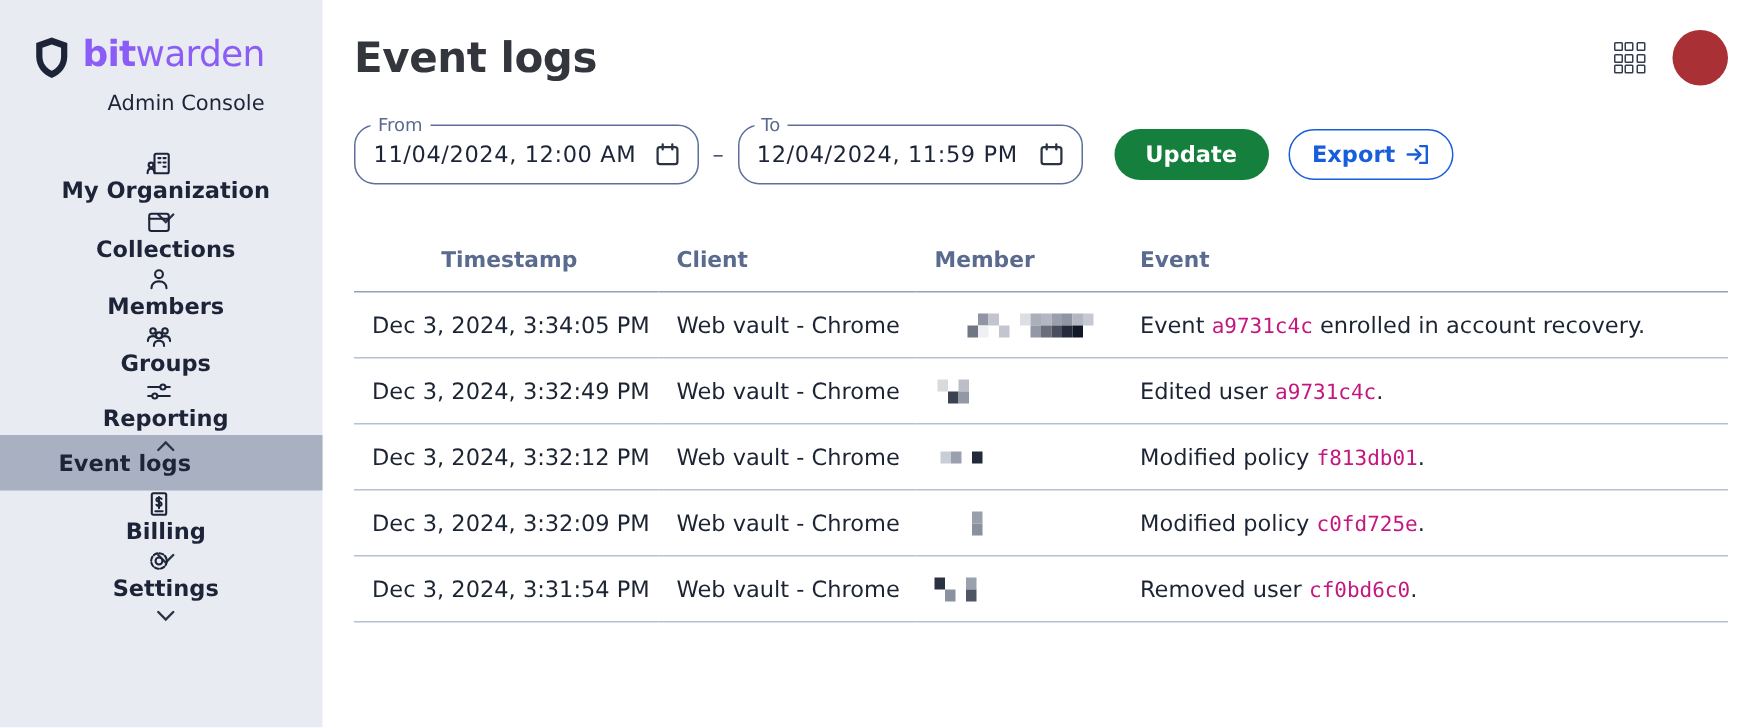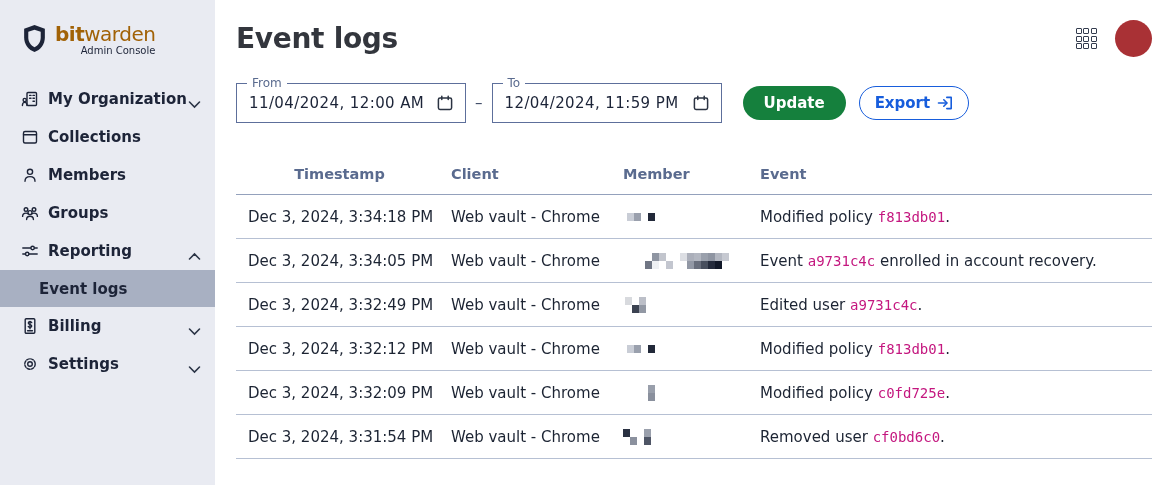--- a/index.html
+++ b/index.html
@@ -8,49 +8,49 @@
     font-family:"DejaVu Sans","Liberation Sans",sans-serif;
     background:#ffffff; color:#1c2438; display:flex;
   }
   
   .sidebar {
     width:215px; min-width:215px; height:100%;
     background:#e9ebf2; padding-top:20px;
   }
   .logo { display:flex; align-items:flex-start; padding:4px 0 10px 22px; }
   .logo-txt { margin-left:8px; line-height:1; }
-  .logo-word { font-size:20px; letter-spacing:-0.5px; color:#a16207; }
+  .logo-word { font-size:24px; letter-spacing:-0.5px; color:#8b5cf6; }
   .logo-word b { font-weight:700; }
   .logo-word span.lt { font-weight:400; }
-  .logo-sub { font-size:10px; color:#1d2438; text-align:right; margin-top:2px; }
+  .logo-sub { font-size:14px; color:#1d2438; text-align:right; margin-top:14px; }
   .nav { margin-top:14px; }
   .nav-item {
     height:38px; display:flex; align-items:center; padding:0 14px 0 20px;
-    font-size:15px; font-weight:700; color:#1d2438; cursor:pointer;
+    font-size:15px; font-weight:700; color:#1d2438; cursor:pointer;flex-direction:column;
   }
   .nav-item .nav-icon { width:19px; height:19px; margin-right:9px; display:flex; align-items:center; justify-content:center; }
   .nav-item .lbl { flex:1; }
   .nav-item .chev { width:13px; height:9px; }
   .nav-child { padding-left:39px; height:37px; display:flex; align-items:center;
     font-size:15px; font-weight:700; color:#1d2438; cursor:pointer; }
   .nav-child.sel { background:#a8b0c2; }
   svg.ic { stroke:#1d2438; stroke-width:1.4; fill:none; stroke-linecap:round; stroke-linejoin:round; }
   svg.chv { stroke:#2b3446; stroke-width:1.6; fill:none; stroke-linecap:round; }
   
   .main { flex:1; padding:0 23px 0 21px; }
   .topbar { display:flex; align-items:center; margin-top:20px; }
   .page-title { font-size:28px; font-weight:700; color:#33363d; letter-spacing:-0.3px; }
   .top-right { margin-left:auto; display:flex; align-items:center; gap:18px; }
   .grid-icon { display:grid; grid-template-columns:repeat(3,6px); grid-template-rows:repeat(3,6px); gap:1.6px; cursor:pointer; }
   .grid-icon i { border:1.7px solid #333c4e; border-radius:1px; }
   .avatar { width:37px; height:37px; border-radius:50%; background:#a93135; cursor:pointer; }
   
   .filters { display:flex; align-items:center; margin-top:26px; }
   .dt-field { position:relative; width:230px; height:40px; border:1.5px solid #5d6f9b;
-    border-radius:0; display:flex; align-items:center; padding:0 12px; background:#fff; cursor:text; }
+    border-radius:14px; display:flex; align-items:center; padding:0 12px; background:#fff; cursor:text; }
   .dt-label { position:absolute; top:-8px; left:10px; background:#fff; padding:0 5px;
     font-size:12px; color:#5a6b8f; }
   .dt-value { font-size:15px; color:#1c2438; letter-spacing:0.4px; flex:1; white-space:nowrap; }
   .dt-cal { width:16px; height:16px; margin-left:4px; cursor:pointer; }
   .dash { margin:0 9px; color:#44506b; font-size:15px; }
   .btn { height:34px; border-radius:999px; font-size:15px; font-weight:700; cursor:pointer;
     display:inline-flex; align-items:center; font-family:inherit; }
   .btn-primary { background:#15803d; color:#fff; border:none; padding:0 21px; margin-left:21px; }
   .btn-outline { background:#fff; color:#175ddc; border:1.5px solid #175ddc; padding:0 15px; margin-left:13px; gap:7px; }
   
@@ -238,31 +238,20 @@
     <thead>
       <tr>
         <th>Timestamp</th>
         <th>Client</th>
         <th>Member</th>
         <th>Event</th>
       </tr>
     </thead>
     <tbody>
       <tr>
-        <td>Dec 3, 2024, 3:34:18 PM</td>
-        <td>Web vault - Chrome</td>
-        <td><span class="mosaic" style="margin-left: 4px;"><div class="mrow">
-                <span class="mpx" style="background: rgb(201, 205, 214);"></span>
-                <span class="mpx" style="background: rgb(154, 160, 173);"></span>
-                <span class="mpx"></span>
-                <span class="mpx" style="background: rgb(34, 41, 57);"></span>
-              </div></span></td>
-        <td><span>Modified policy </span><span class="code">f813db01</span><span>.</span></td>
-      </tr>
-      <tr>
         <td>Dec 3, 2024, 3:34:05 PM</td>
         <td>Web vault - Chrome</td>
         <td><span class="mosaic" style="margin-left: 22px;"><div class="mrow">
                 <span class="mpx"></span>
                 <span class="mpx" style="background: rgb(143, 149, 162);"></span>
                 <span class="mpx" style="background: rgb(194, 197, 205);"></span>
                 <span class="mpx"></span>
                 <span class="mpx"></span>
                 <span class="mpx" style="background: rgb(220, 222, 227);"></span>
                 <span class="mpx" style="background: rgb(171, 175, 186);"></span>

